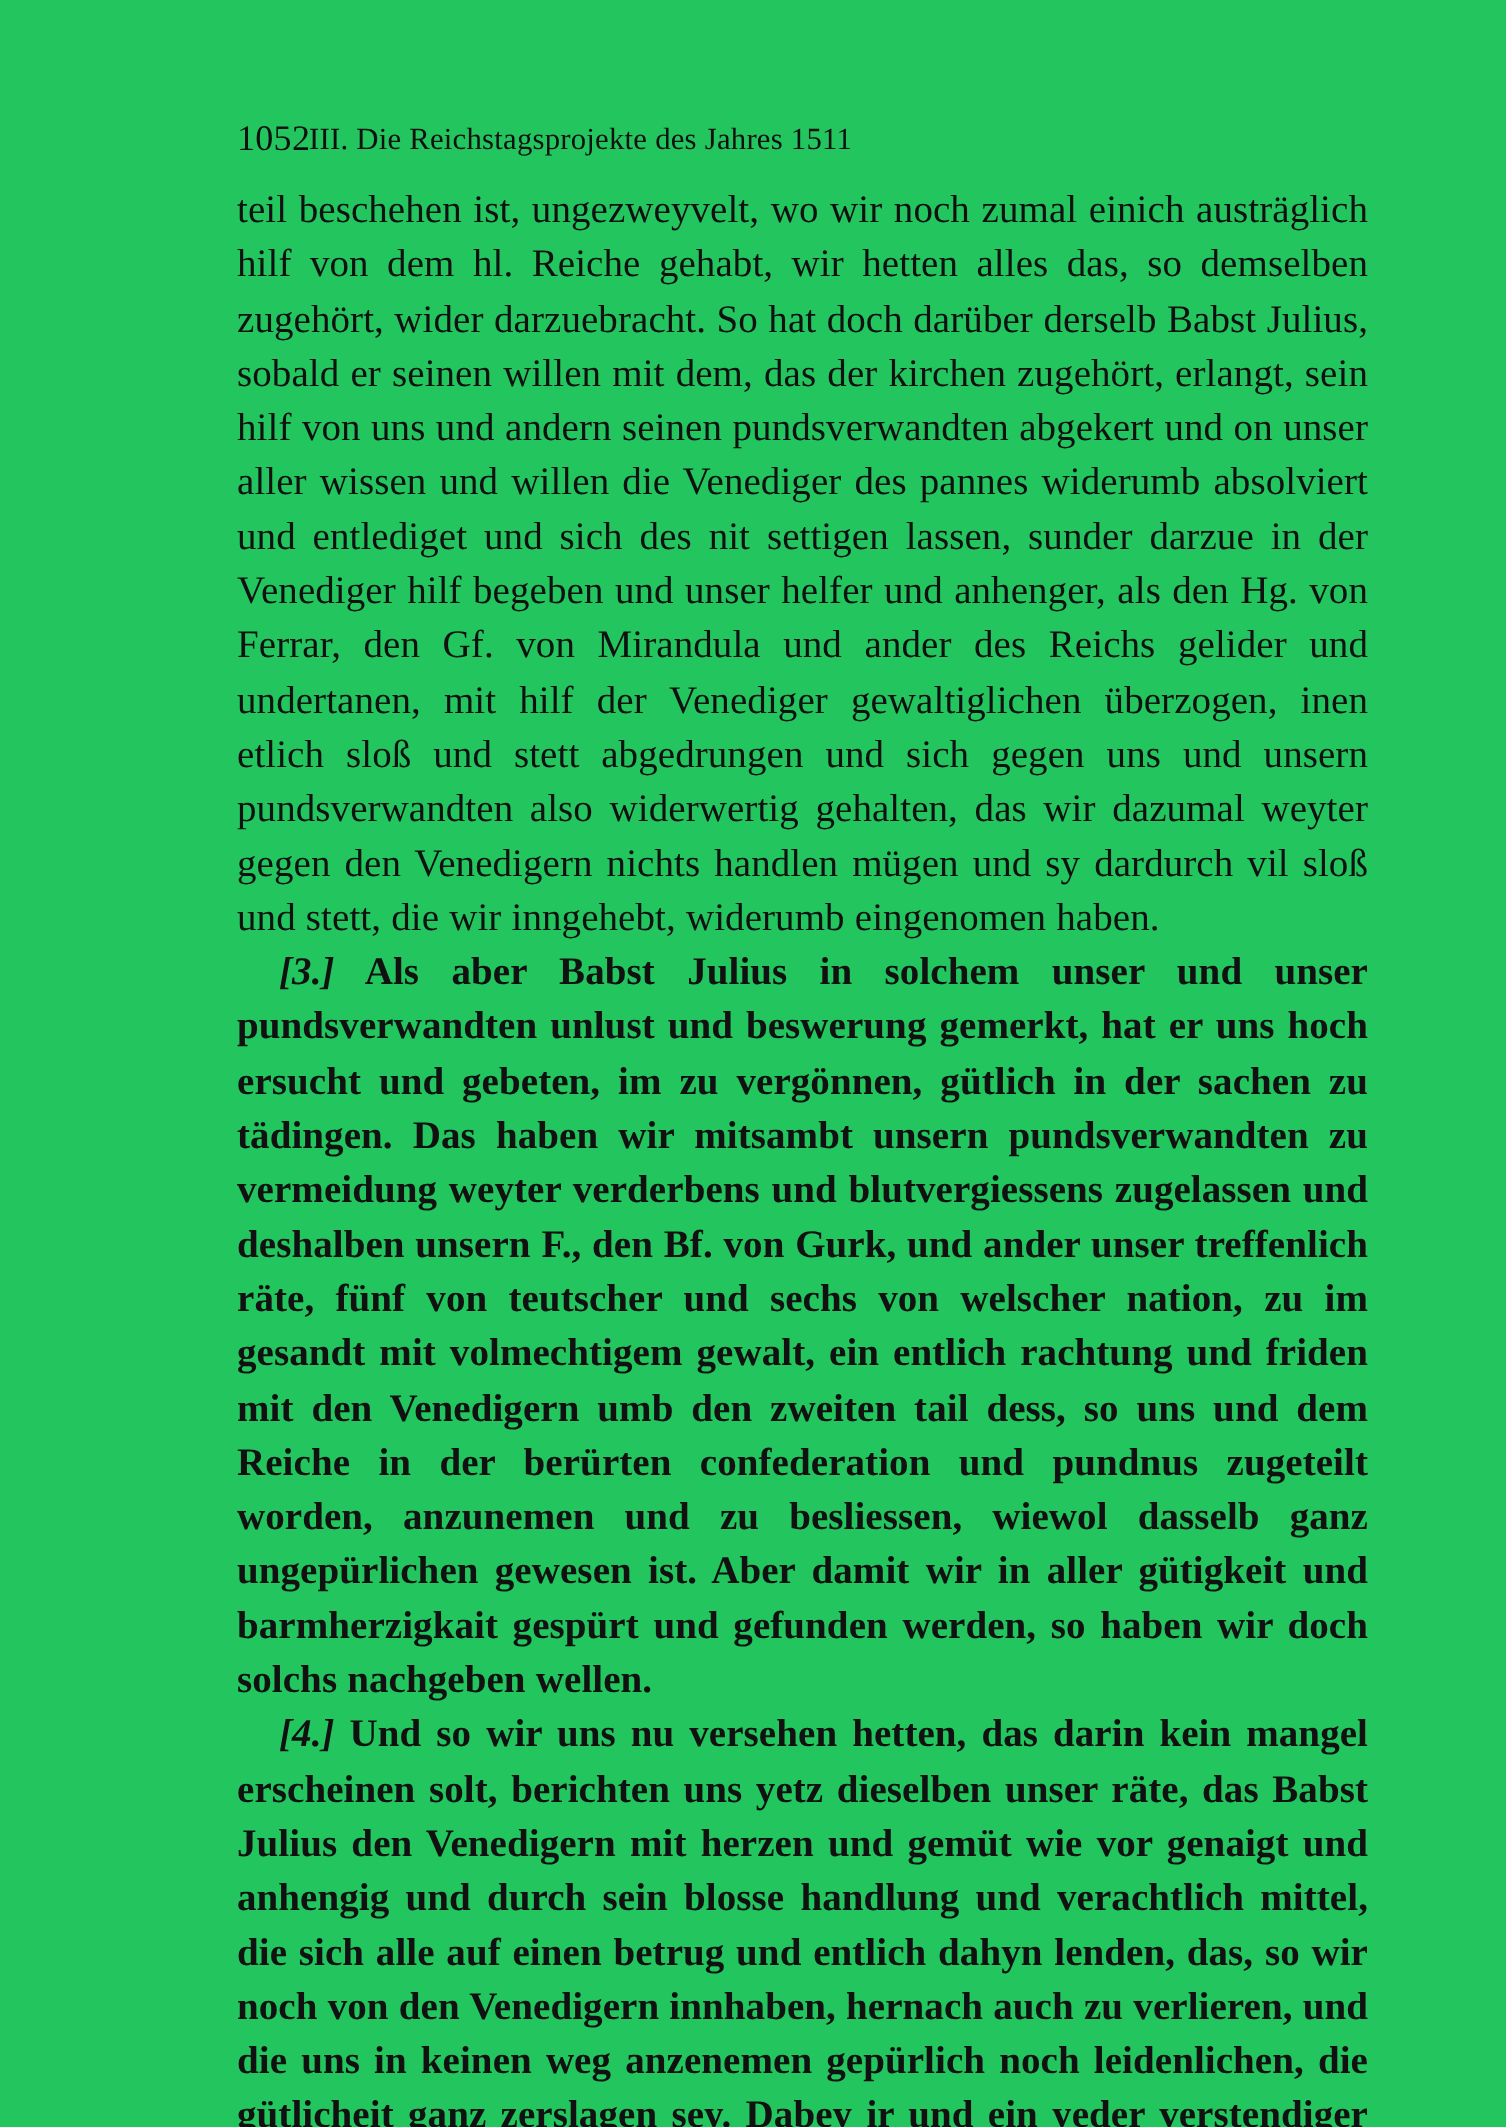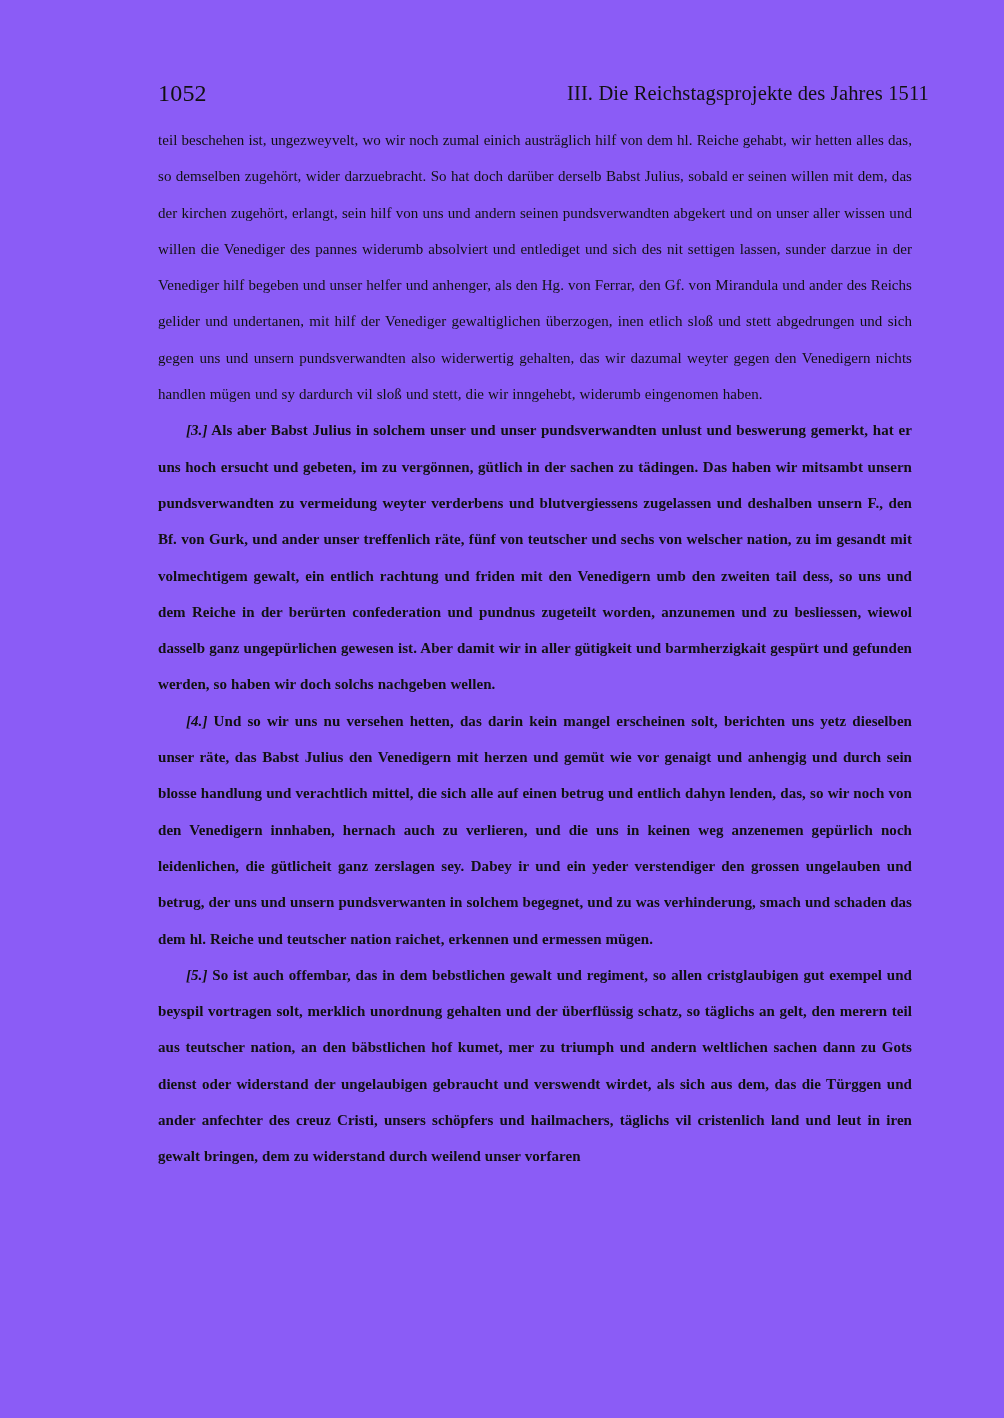--- a/index.html
+++ b/index.html
@@ -12,21 +12,21 @@
     height: 1418px;
     font-family: "Liberation Serif", "DejaVu Serif", serif;
     color: #111111;
     overflow: hidden;
   }
 
   .page {
     position: relative;
     width: 1004px;
     height: 1418px;
-    background: #8b5cf6;
+    background: #22c55e;
     box-sizing: border-box;
   }
 
   
   .running-head {
     position: absolute;
     top: 78px;
     left: 158px;
     width: 754px;
     height: 30px;
@@ -34,42 +34,42 @@
   .folio {
     position: absolute;
     left: 0;
     top: 0;
     font-size: 24px;
     line-height: 30px;
     letter-spacing: 0.2px;
   }
   .head-title {
     position: absolute;
-    left: 17px;
+    left: 6px;
     top: 0;
     width: 754px;
-    text-align: right;
+    text-align: left;
     font-size: 20.5px;
     line-height: 30px;
     letter-spacing: 0.15px;
     padding-left: 42px;
     box-sizing: border-box;
   }
 
   
   .textblock {
     position: absolute;
     top: 122px;
     left: 158px;
     width: 754px;
   }
 
   p.para {
     margin: 0;
-    font-size: 15px;
+    font-size: 26px;
     line-height: 36.3px;
     text-align: justify;
     text-justify: inter-word;
     hyphens: manual;
     -webkit-hyphens: manual;
     text-indent: 0;
     letter-spacing: 0.05px;
     word-spacing: 0.2px;
   }
   p.para.indent {

